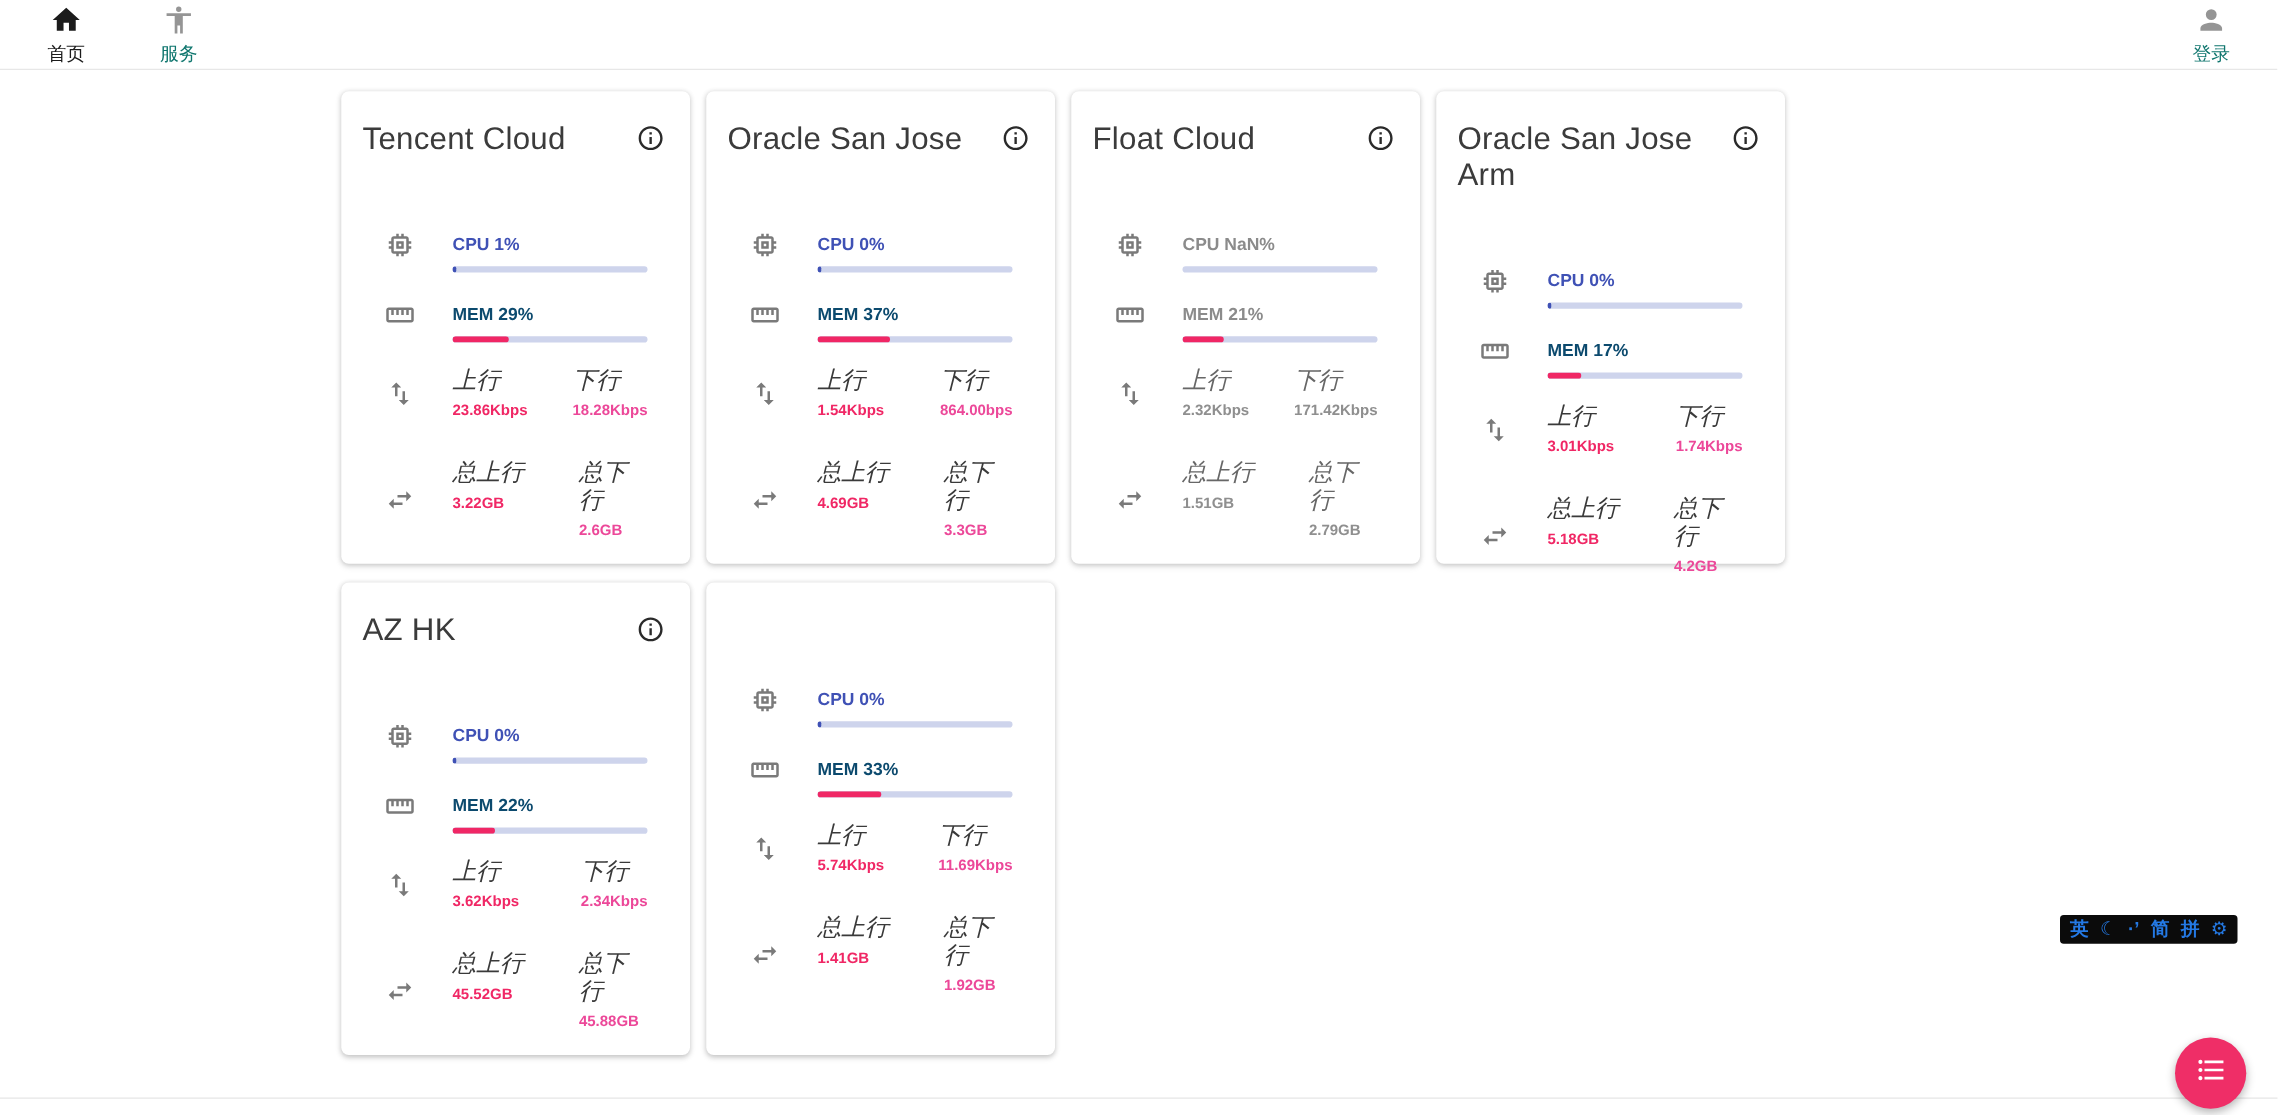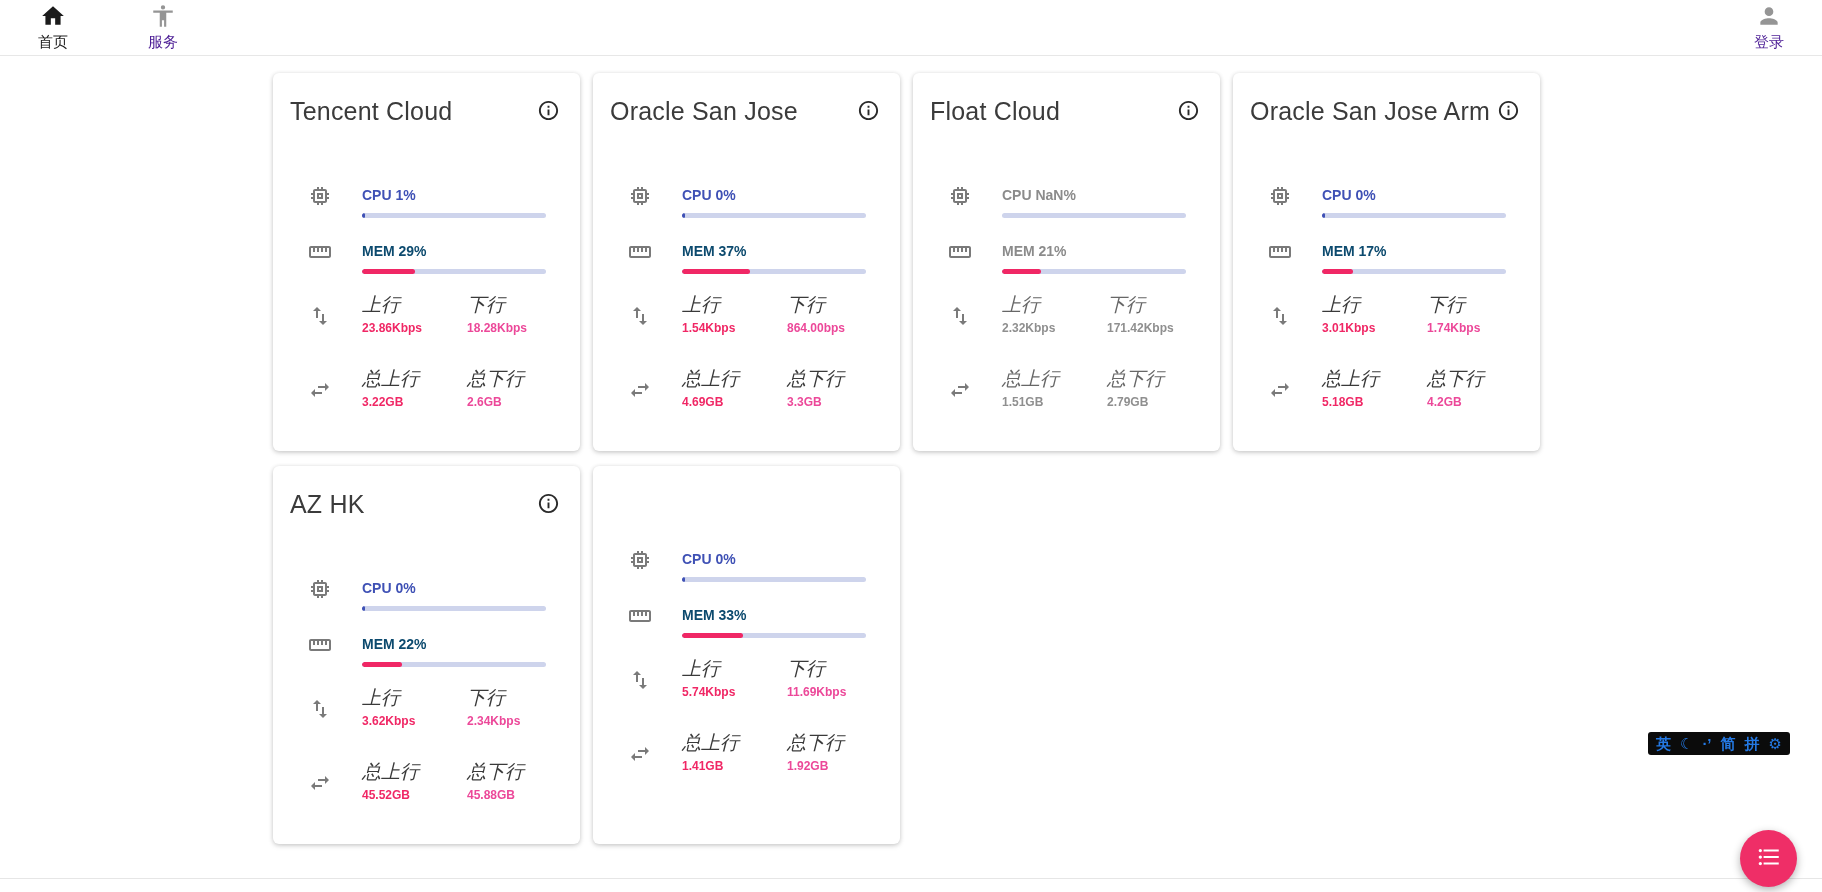--- a/index.html
+++ b/index.html
@@ -2,30 +2,30 @@
 <html><head>
 <meta charset="utf-8">
 <style>
   * { margin:0; padding:0; box-sizing:border-box; }
   html,body { width:1822px; height:892px; background:#fff; overflow:hidden;
     font-family:"Liberation Sans","DejaVu Sans",sans-serif; }
 
   
   .navbar { height:56px; display:flex; align-items:center; justify-content:space-between;
     padding:0 30px; border-bottom:1px solid #e7e7e7; background:#fff; }
-  .nav-left { display:flex; gap:64px; }
+  .nav-left { display:flex; gap:44px; }
   .nav-item { display:flex; flex-direction:column; align-items:center; gap:1px;
-    font-size:15px; color:#4c1d95; cursor:pointer; padding:4px 8px; }
+    font-size:15px; color:#0f766e; cursor:pointer; padding:4px 8px; }
   .nav-item svg { width:26px; height:26px; fill:#959595; }
   .nav-item.active { color:#1b1b1b; }
   .nav-item.active svg { fill:#1b1b1b; }
 
   
   .grid { width:1270px; margin:17px 0 0 273px; display:flex; flex-wrap:wrap; gap:15px 13px; }
-  .card { width:307px; height:378px; background:#fff; border-radius:6px;
+  .card { width:279px; height:378px; background:#fff; border-radius:6px;
     box-shadow:0 1px 4px rgba(0,0,0,.18), 0 2px 6px rgba(0,0,0,.08);
     padding:24px 20px 0 17px; }
   .card-header { display:flex; justify-content:space-between; align-items:flex-start; }
   .card-title { font-size:25px; color:#3b3b3b; letter-spacing:.2px; }
   .info-btn { width:23px; height:23px; cursor:pointer; margin-top:2px; }
   .info-btn svg { width:23px; height:23px; fill:#2a2a2a; }
 
   .rows { margin-top:58px; padding:0 14px 0 18px; }
   .row { display:flex; }
   .row-icon { width:24px; margin-right:30px; flex:none; }

